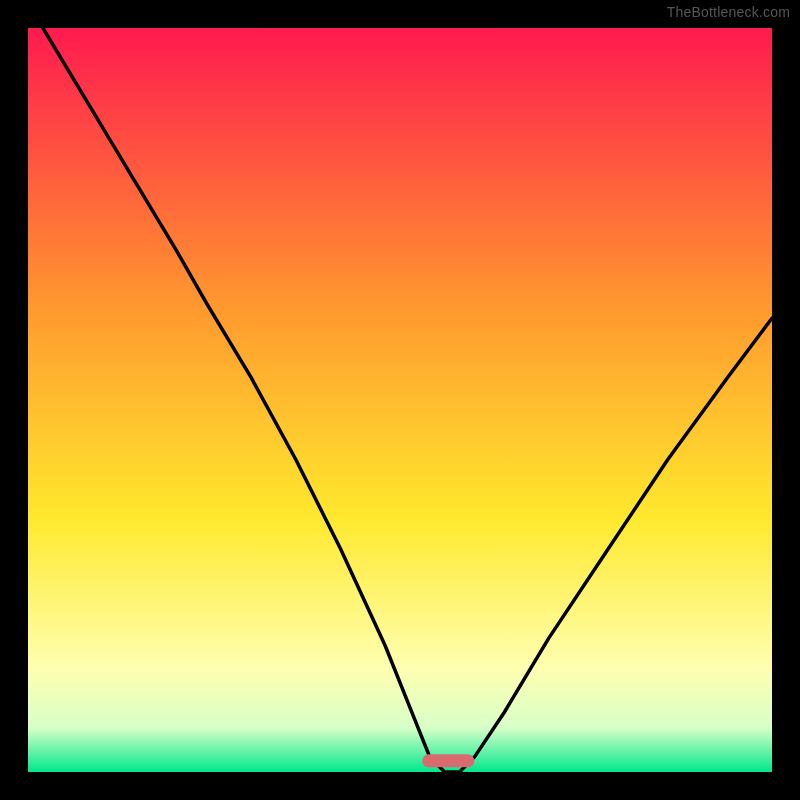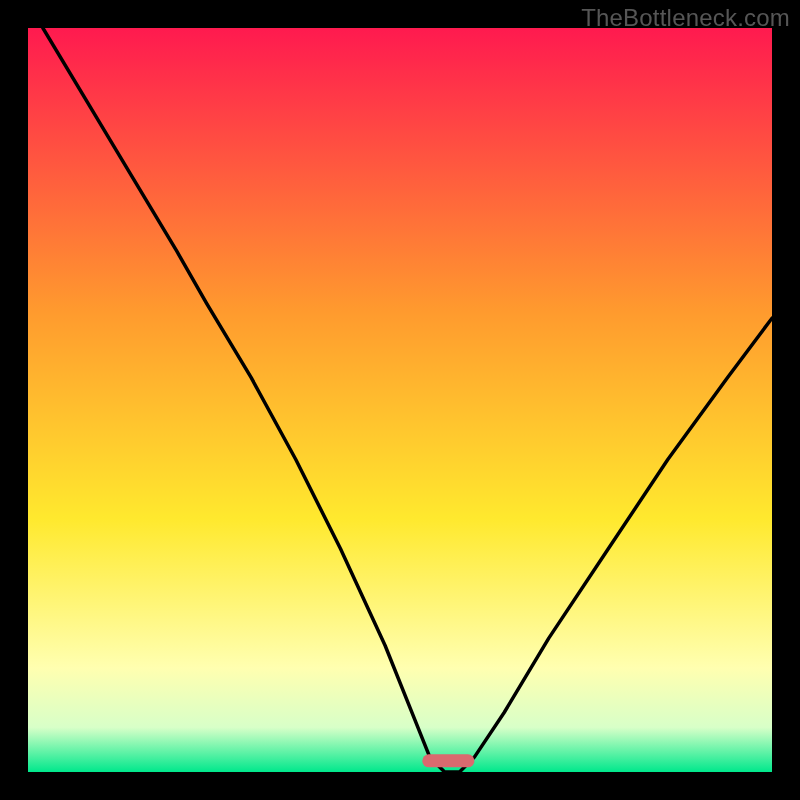--- a/index.html
+++ b/index.html
@@ -24,21 +24,21 @@
     top: 28px;
     width: 744px;
     height: 744px;
     overflow: hidden;
   }
   .attribution {
     position: absolute;
     right: 10px;
     top: 4px;
     font-family: Arial, Helvetica, sans-serif;
-    font-size: 24px;
+    font-size: 14px;
     font-weight: 500;
     color: #565656;
     letter-spacing: 0.2px;
   }
 </style>
 </head>
 <body>
 
 <div class="frame">
 

